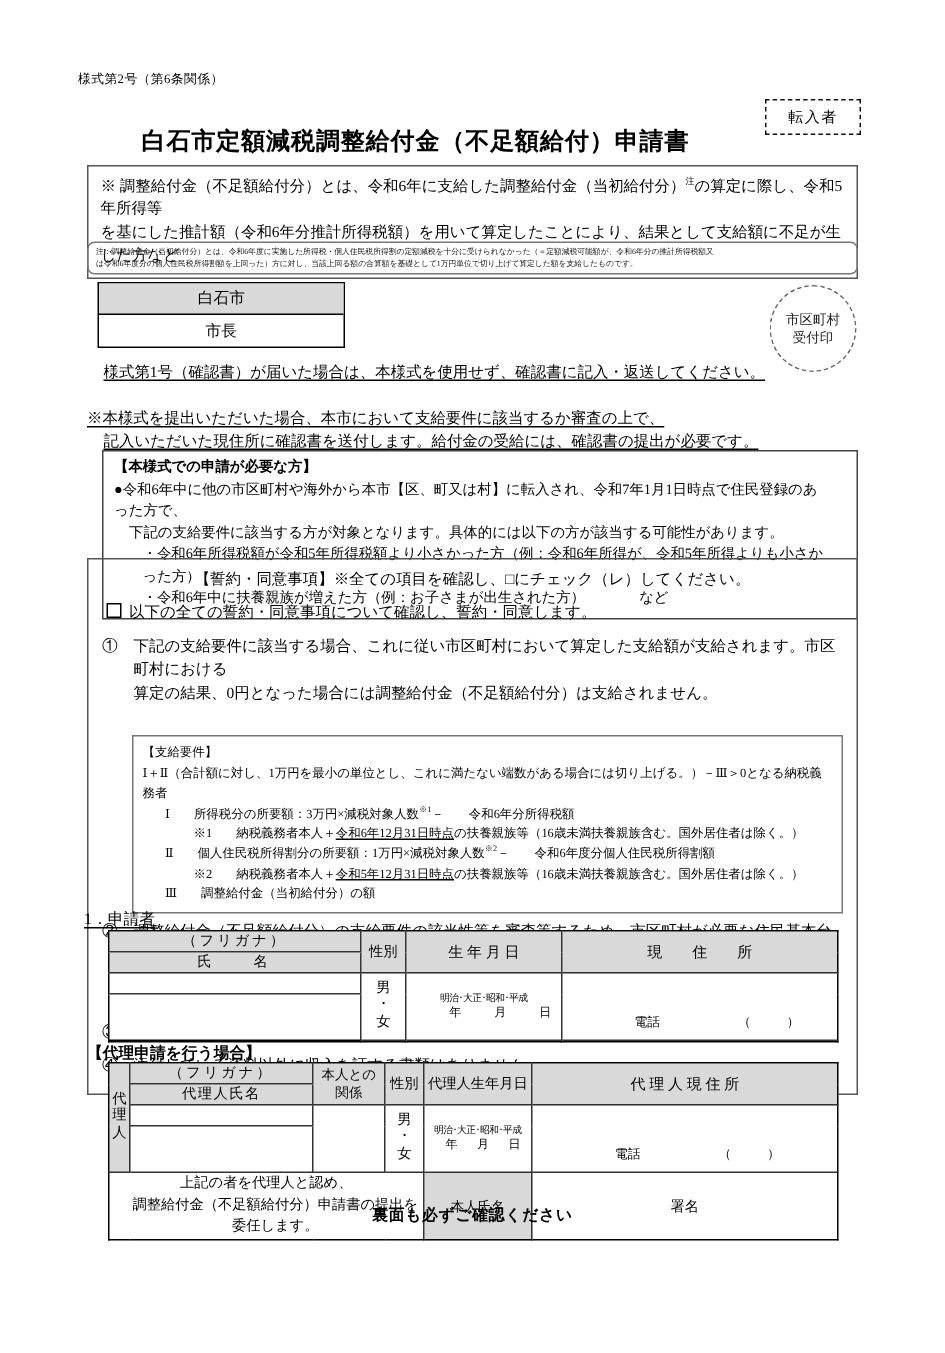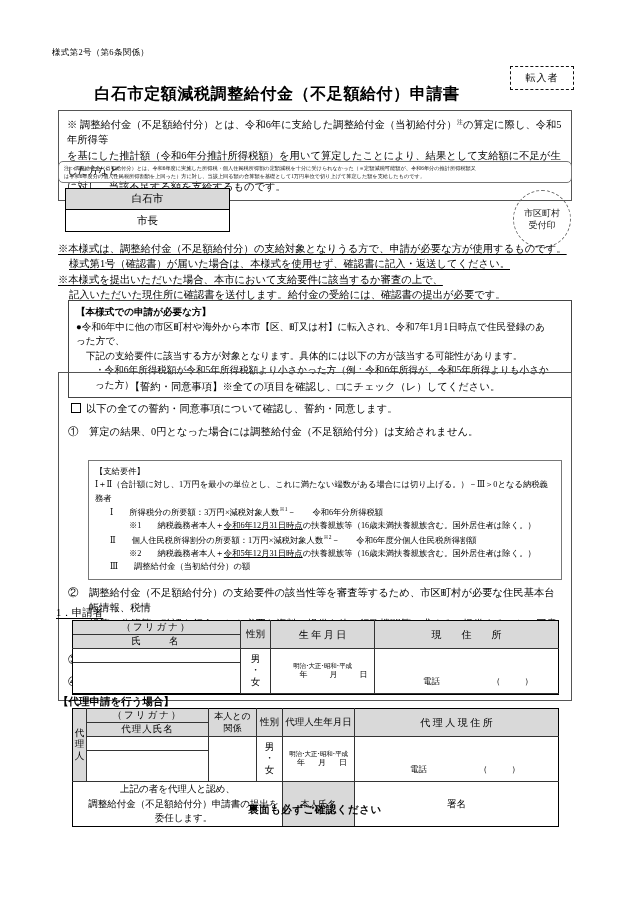--- a/index.html
+++ b/index.html
@@ -334,21 +334,20 @@
 
   <div class="transferee-stamp">
     <span>転入者</span>
   </div>
 
   <div class="doc-title">白石市定額減税調整給付金（不足額給付）申請書</div>
 
   <div class="note-box">
     <span>※ 調整給付金（不足額給付分）とは、令和6年に支給した調整給付金（当初給付分）</span><span class="sup">注</span><span>の算定に際し、令和5年所得等</span><br>
     <span>を基にした推計額（令和6年分推計所得税額）を用いて算定したことにより、結果として支給額に不足が生じた方など</span><br>
-    <span>に対し、当該不足する額を支給するものです。</span>
   </div>
 
   <div class="fine-note">
     <div>注：調整給付金（当初給付分）とは、令和6年度に実施した所得税・個人住民税所得割の定額減税を十分に受けられなかった（＝定額減税可能額が、令和6年分の推計所得税額又</div>
     <div>は令和6年度分の個人住民税所得割額を上回った）方に対し、当該上回る額の合算額を基礎として1万円単位で切り上げて算定した額を支給したものです。</div>
   </div>
 
   <div class="city-block">
     <div class="city-row top">
       <span>白石市</span>
@@ -357,49 +356,50 @@
       <span>市長</span>
     </div>
   </div>
 
   <div class="seal-circle">
     <span>市区町村</span>
     <span>受付印</span>
   </div>
 
   <div class="ul-note" id="ulnote1">
-    <span class="u">※本様式は、調整給付金（不足額給付分）の支給対象となりうる方で、申請が必要な方が使用するものです。</span>
     <span class="indent"><span class="u">様式第1号（確認書）が届いた場合は、本様式を使用せず、確認書に記入・返送してください。</span></span>
   </div>
 
   <div class="ul-note" id="ulnote2">
     <span class="u">※本様式を提出いただいた場合、本市において支給要件に該当するか審査の上で、</span>
     <span class="indent"><span class="u">記入いただいた現住所に確認書を送付します。給付金の受給には、確認書の提出が必要です。</span></span>
   </div>
 
   <div class="apply-box">
     <div class="bhead">【本様式での申請が必要な方】</div>
     <div>●令和6年中に他の市区町村や海外から本市【区、町又は村】に転入され、令和7年1月1日時点で住民登録のあった方で、</div>
     <div class="l2">下記の支給要件に該当する方が対象となります。具体的には以下の方が該当する可能性があります。</div>
     <div class="l3">・令和6年所得税額が令和5年所得税額より小さかった方（例：令和6年所得が、令和5年所得よりも小さかった方）</div>
+    <div class="l3"><span>・令和6年中に扶養親族が増えた方（例：お子さまが出生された方）</span><span style="display:inline-block;width:36px"></span><span>など</span></div>
   </div>
 
   <div class="pledge-box">
 
     <div class="pledge-title">
       <span>【誓約・同意事項】</span><span>※全ての項目を確認し、□にチェック（レ）してください。</span>
     </div>
 
     <div class="pledge-check">
       <span class="cb"></span><span>以下の全ての誓約・同意事項について確認し、誓約・同意します。</span>
     </div>
 
     <div class="num-item tight">
       <div class="num">①</div>
       <div class="txt">
+        <div>下記の支給要件に該当する場合、これに従い市区町村において算定した支給額が支給されます。市区町村における</div>
         <div>算定の結果、0円となった場合には調整給付金（不足額給付分）は支給されません。</div>
       </div>
     </div>
 
     <div class="req-box">
       <div>【支給要件】</div>
       <div>Ⅰ＋Ⅱ（合計額に対し、1万円を最小の単位とし、これに満たない端数がある場合には切り上げる。）－Ⅲ＞0となる納税義務者</div>
       <div class="r1">
         <span>Ⅰ</span><span class="sp"></span><span>所得税分の所要額：3万円×減税対象人数</span><span class="sup">※1</span><span>－　　令和6年分所得税額</span>
       </div>

